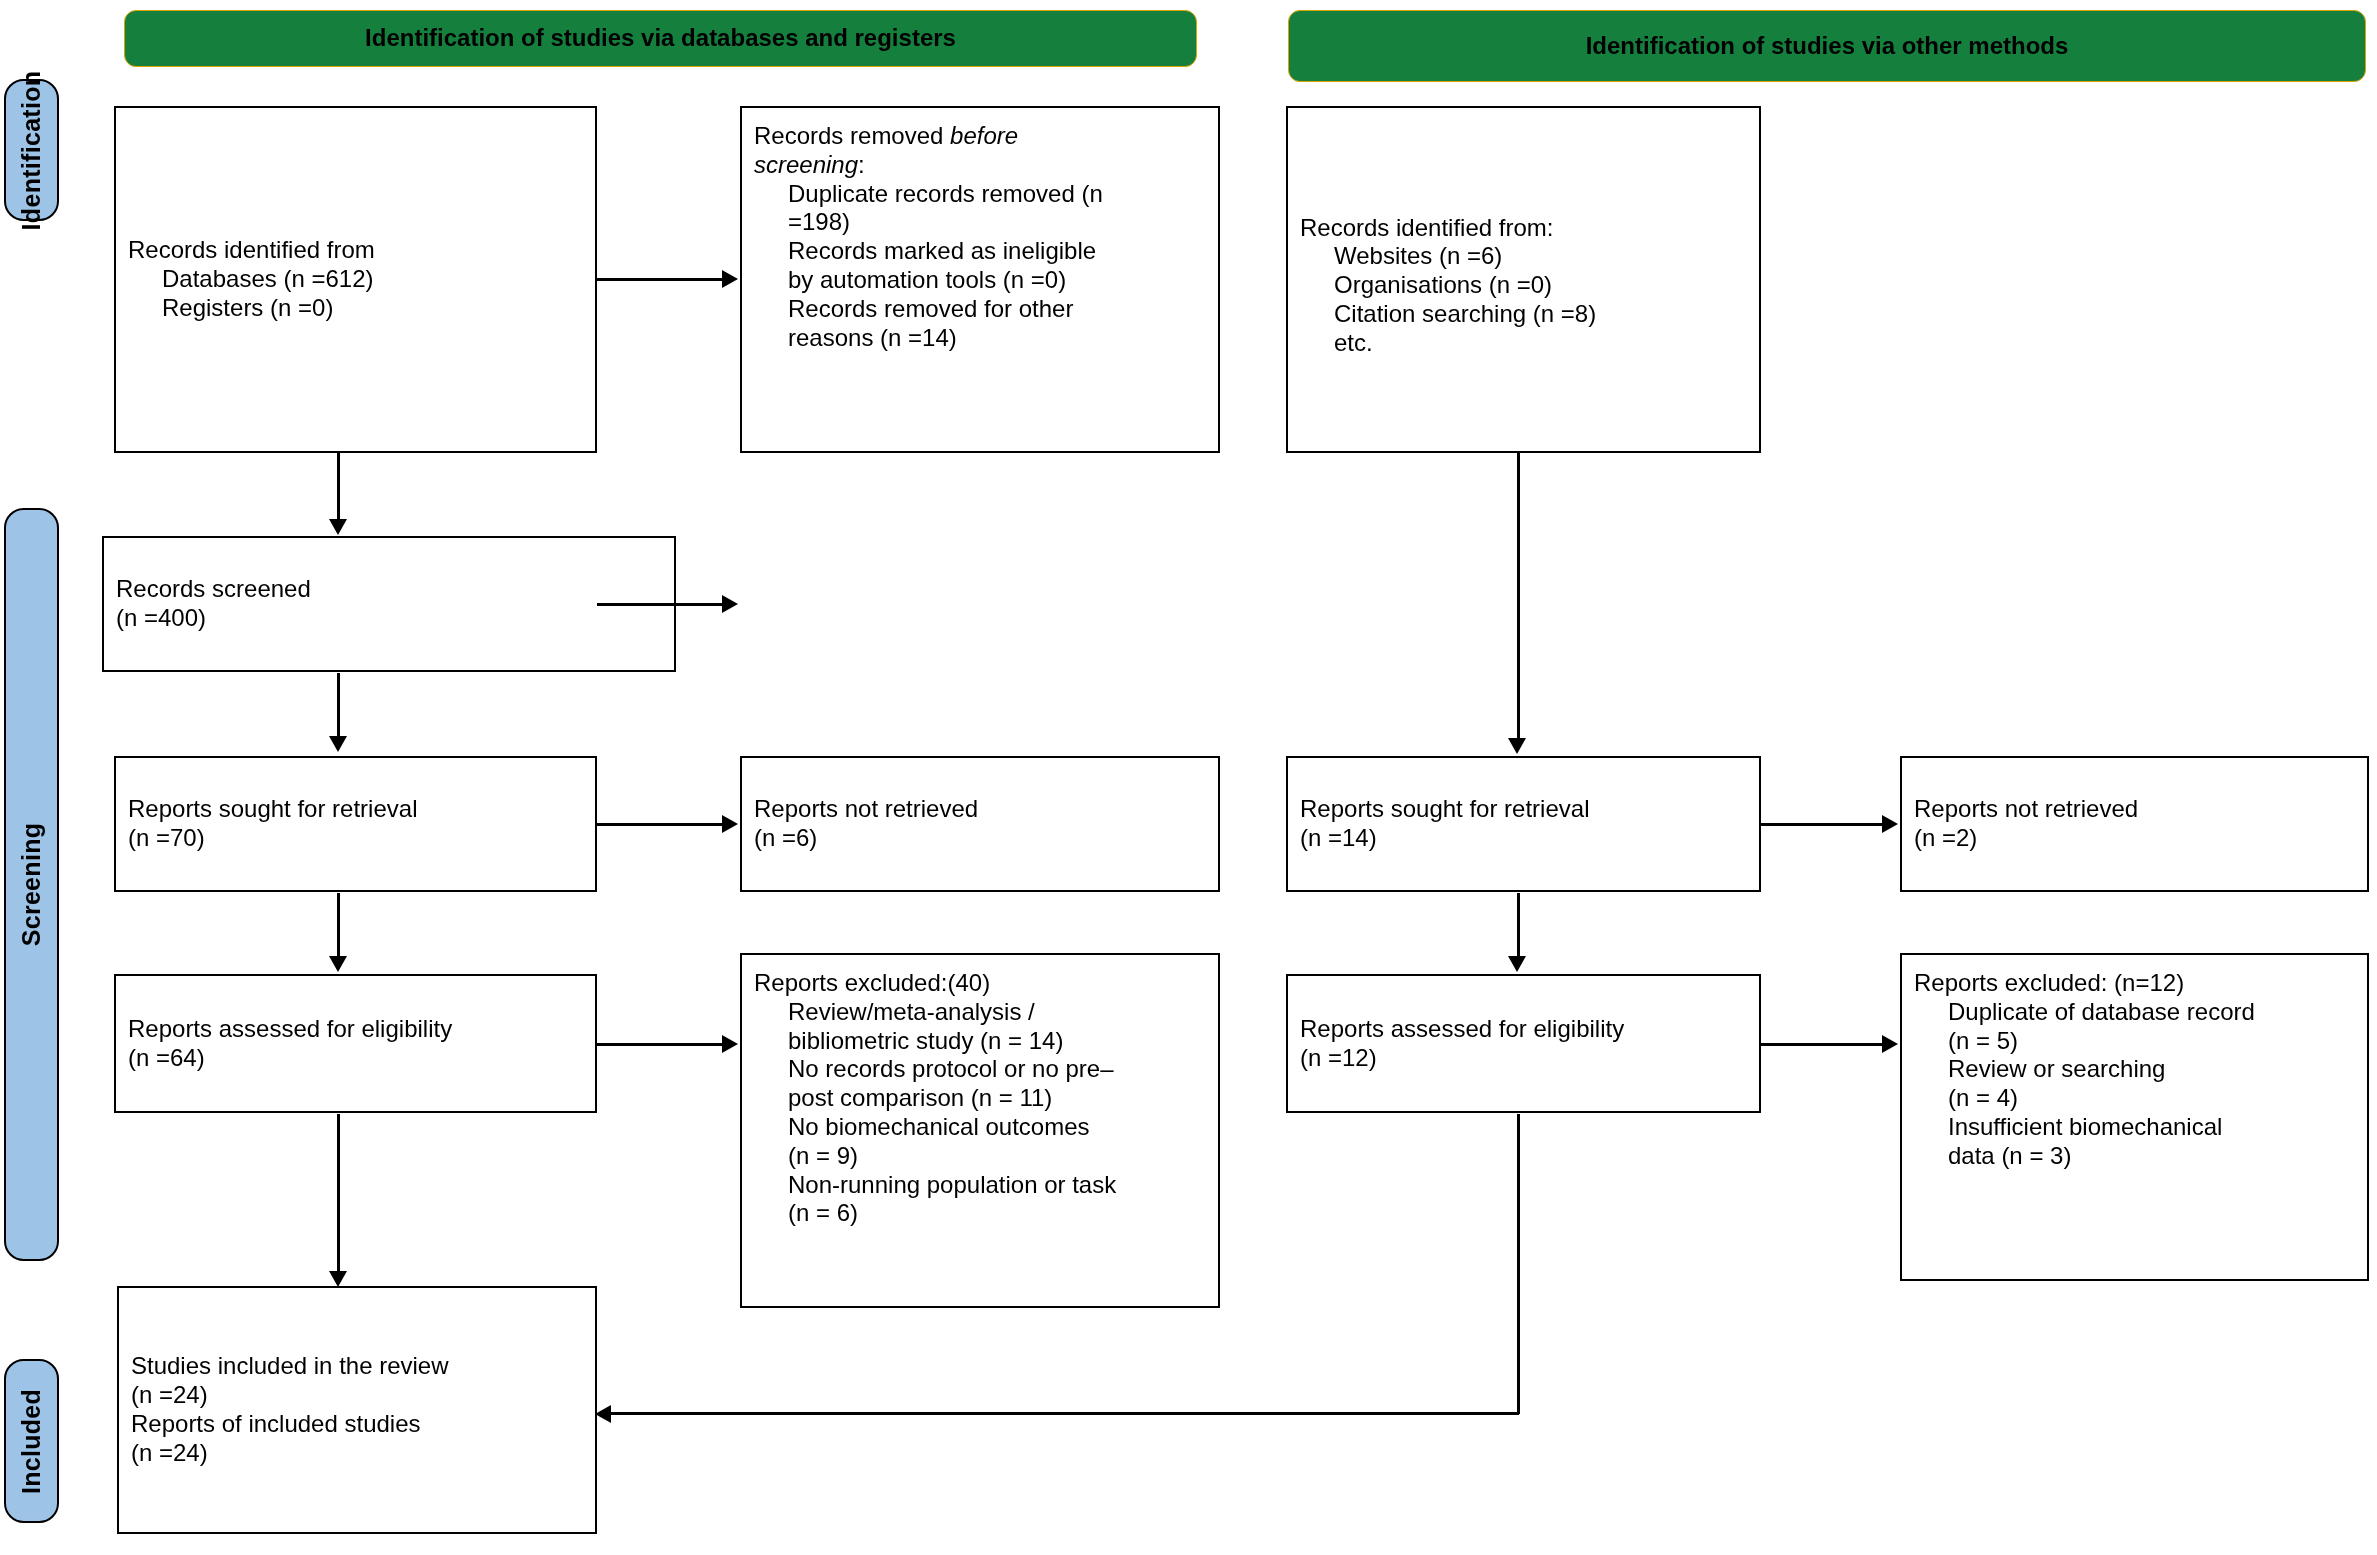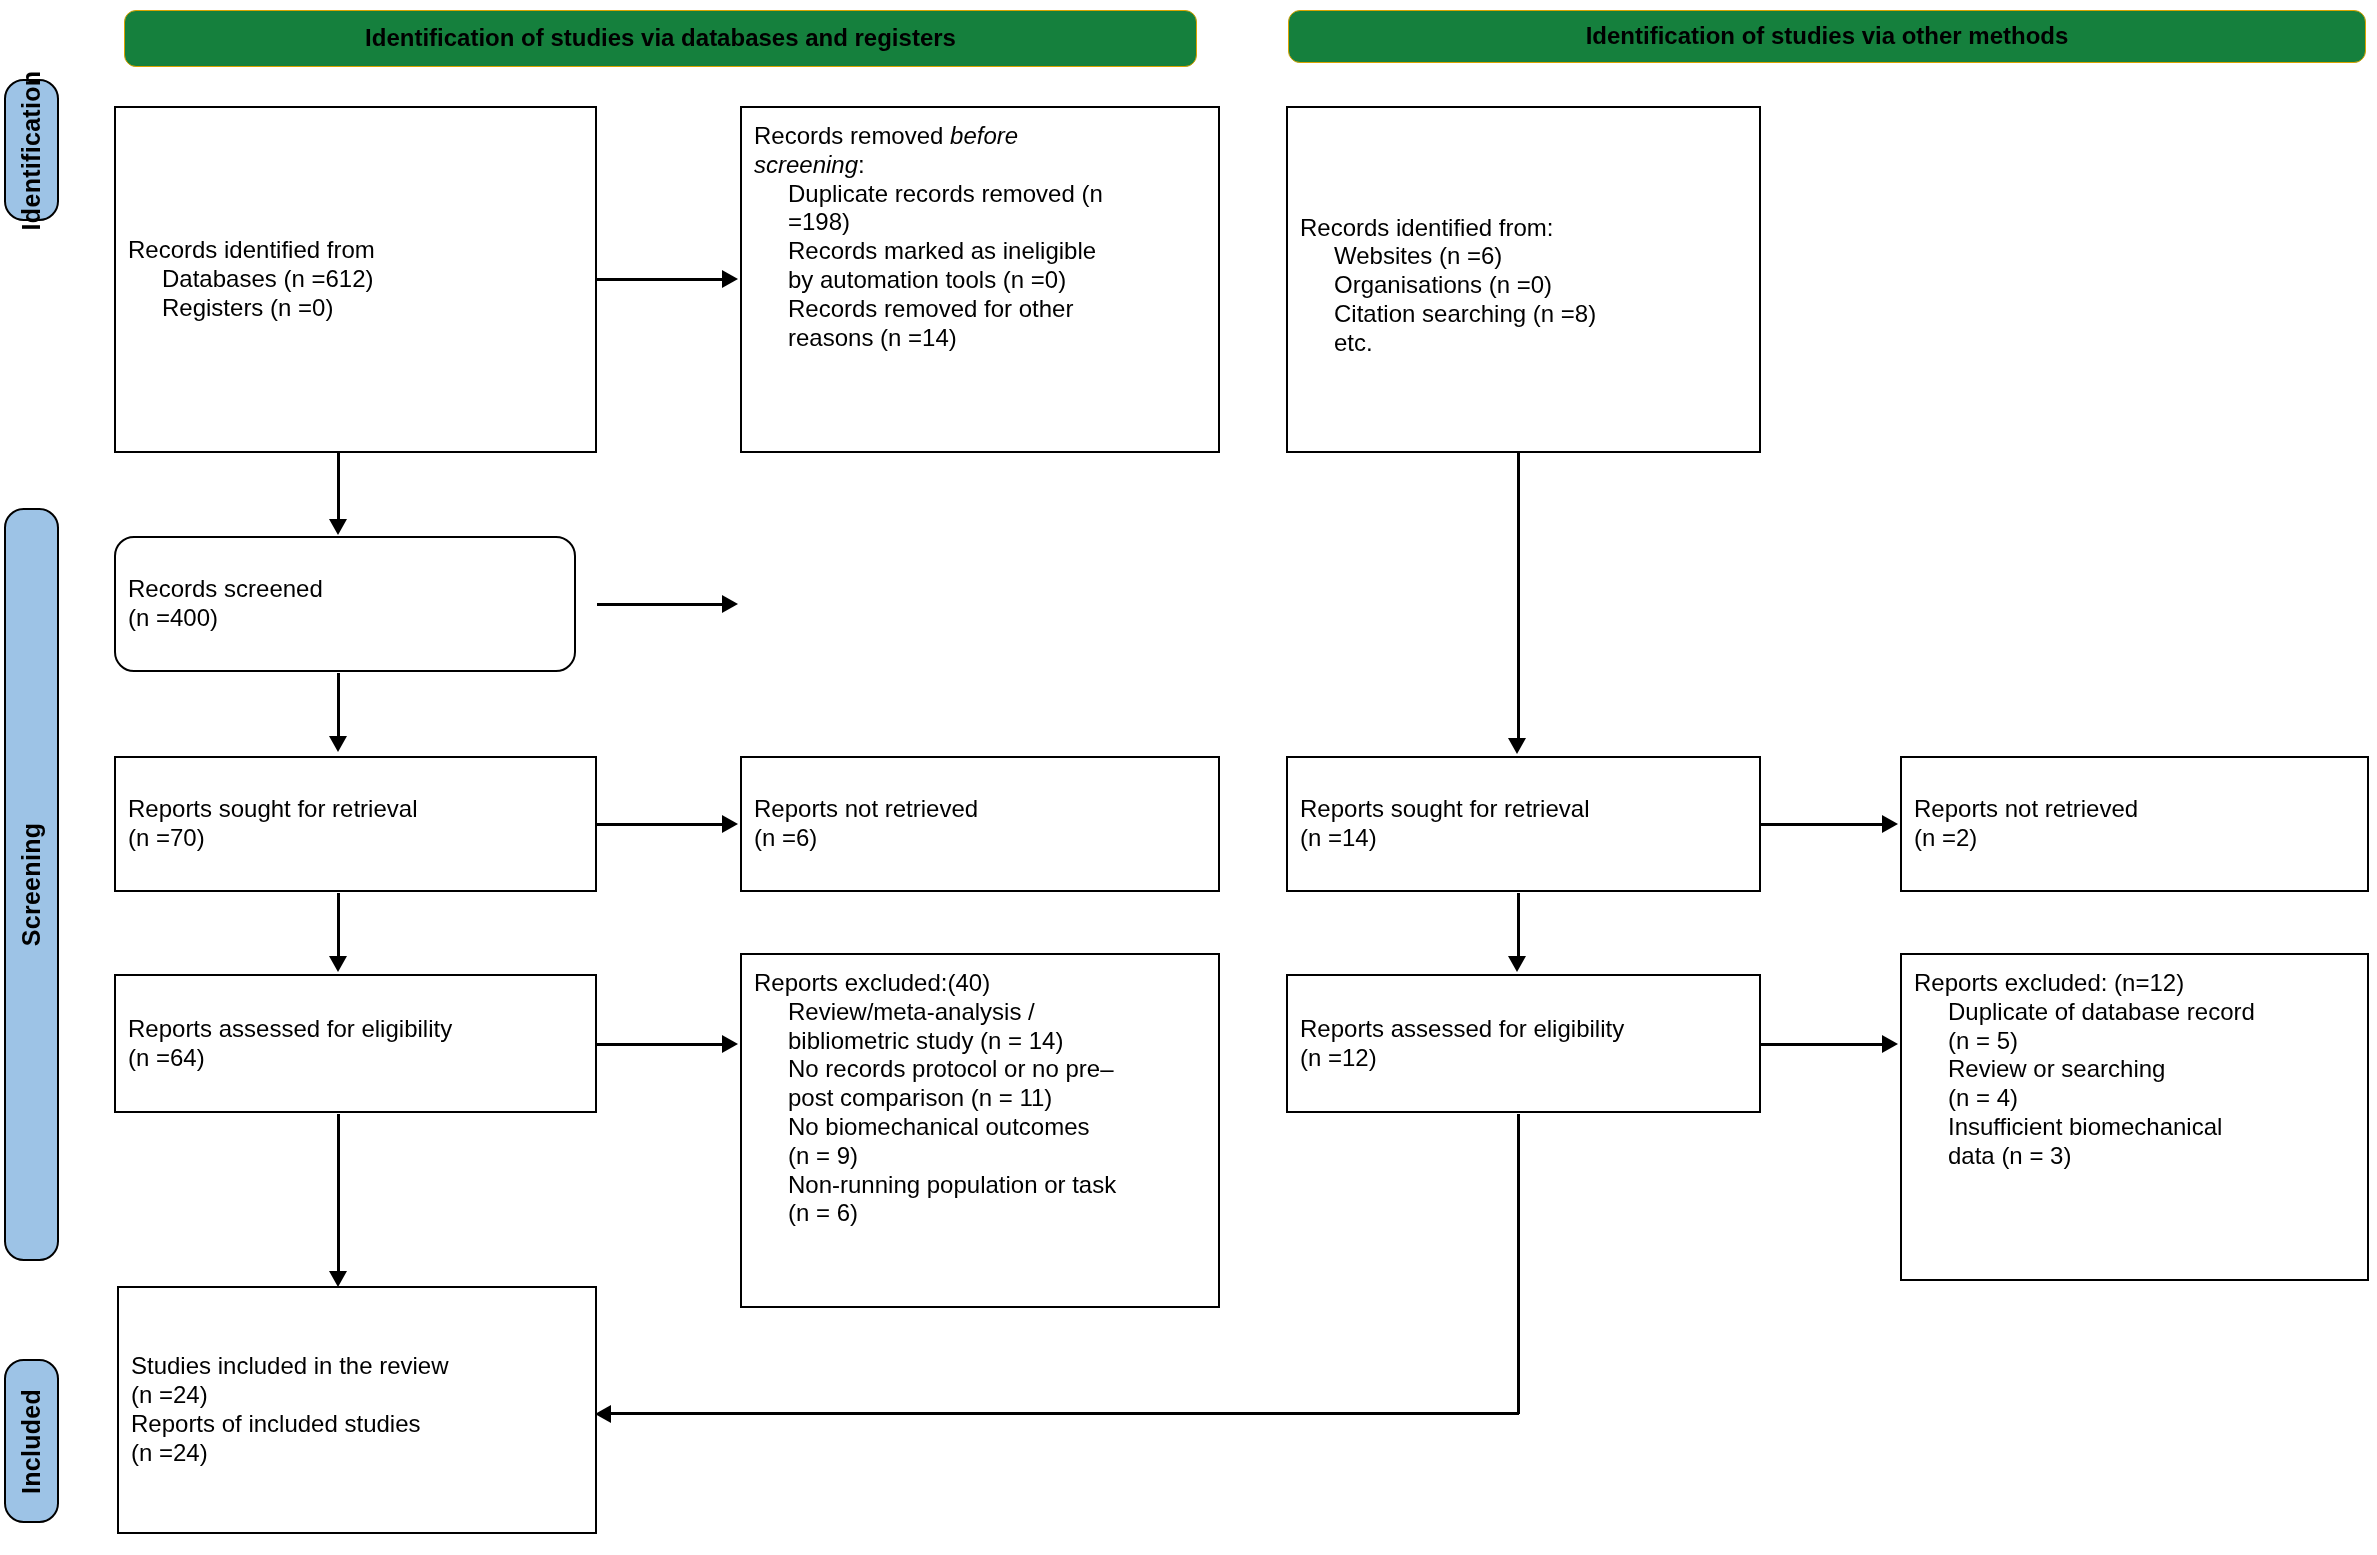--- a/index.html
+++ b/index.html
@@ -129,21 +129,21 @@
   </div>
 
   <div class="stage-label" style="left:4.4px; top:1359px; width:55px; height:164px;">
     <span class="stage-text">Included</span>
   </div>
 
   <div class="section-header" style="left:124px; top:9.8px; width:1073px; height:57px;">
     <span>Identification of studies via databases and registers</span>
   </div>
 
-  <div class="section-header" style="left:1288px; top:9.8px; width:1078px; height:53px;">
+  <div class="section-header" style="left:1288px; top:9.8px; width:1078px; height:72px;">
     <span>Identification of studies via other methods</span>
   </div>
 
   <div class="flow-box" style="left:114px; top:106px; width:483px; height:347px;">
     <div class="box-line">Records identified from</div>
     <div class="box-line indent">Databases (n =612)</div>
     <div class="box-line indent">Registers (n =0)</div>
   </div>
 
   <div class="flow-box top-align" style="left:740px; top:106px; width:480px; height:347px;">
@@ -167,21 +167,21 @@
 
   <div class="conn conn-h" style="left:597px; top:278px; width:126px;"></div>
   <div class="arrow-right" style="left:722px; top:270px;"></div>
 
   <div class="conn conn-v" style="left:337px; top:453px; height:71px;"></div>
   <div class="arrow-down" style="left:329px; top:519px;"></div>
 
   <div class="conn conn-v" style="left:1517px; top:453px; height:289px;"></div>
   <div class="arrow-down" style="left:1508px; top:738px;"></div>
 
-  <div class="flow-box" style="left:114px; top:536px; width:462px; height:136px;border-radius:20px;">
+  <div class="flow-box" style="left:102px; top:536px; width:574px; height:136px;">
     <div class="box-line">Records screened</div>
     <div class="box-line">(n =400)</div>
   </div>
 
 
   <div class="conn conn-h" style="left:597px; top:603px; width:126px;"></div>
   <div class="arrow-right" style="left:722px; top:595px;"></div>
 
   <div class="conn conn-v" style="left:337px; top:673px; height:68px;"></div>
   <div class="arrow-down" style="left:329px; top:736px;"></div>

